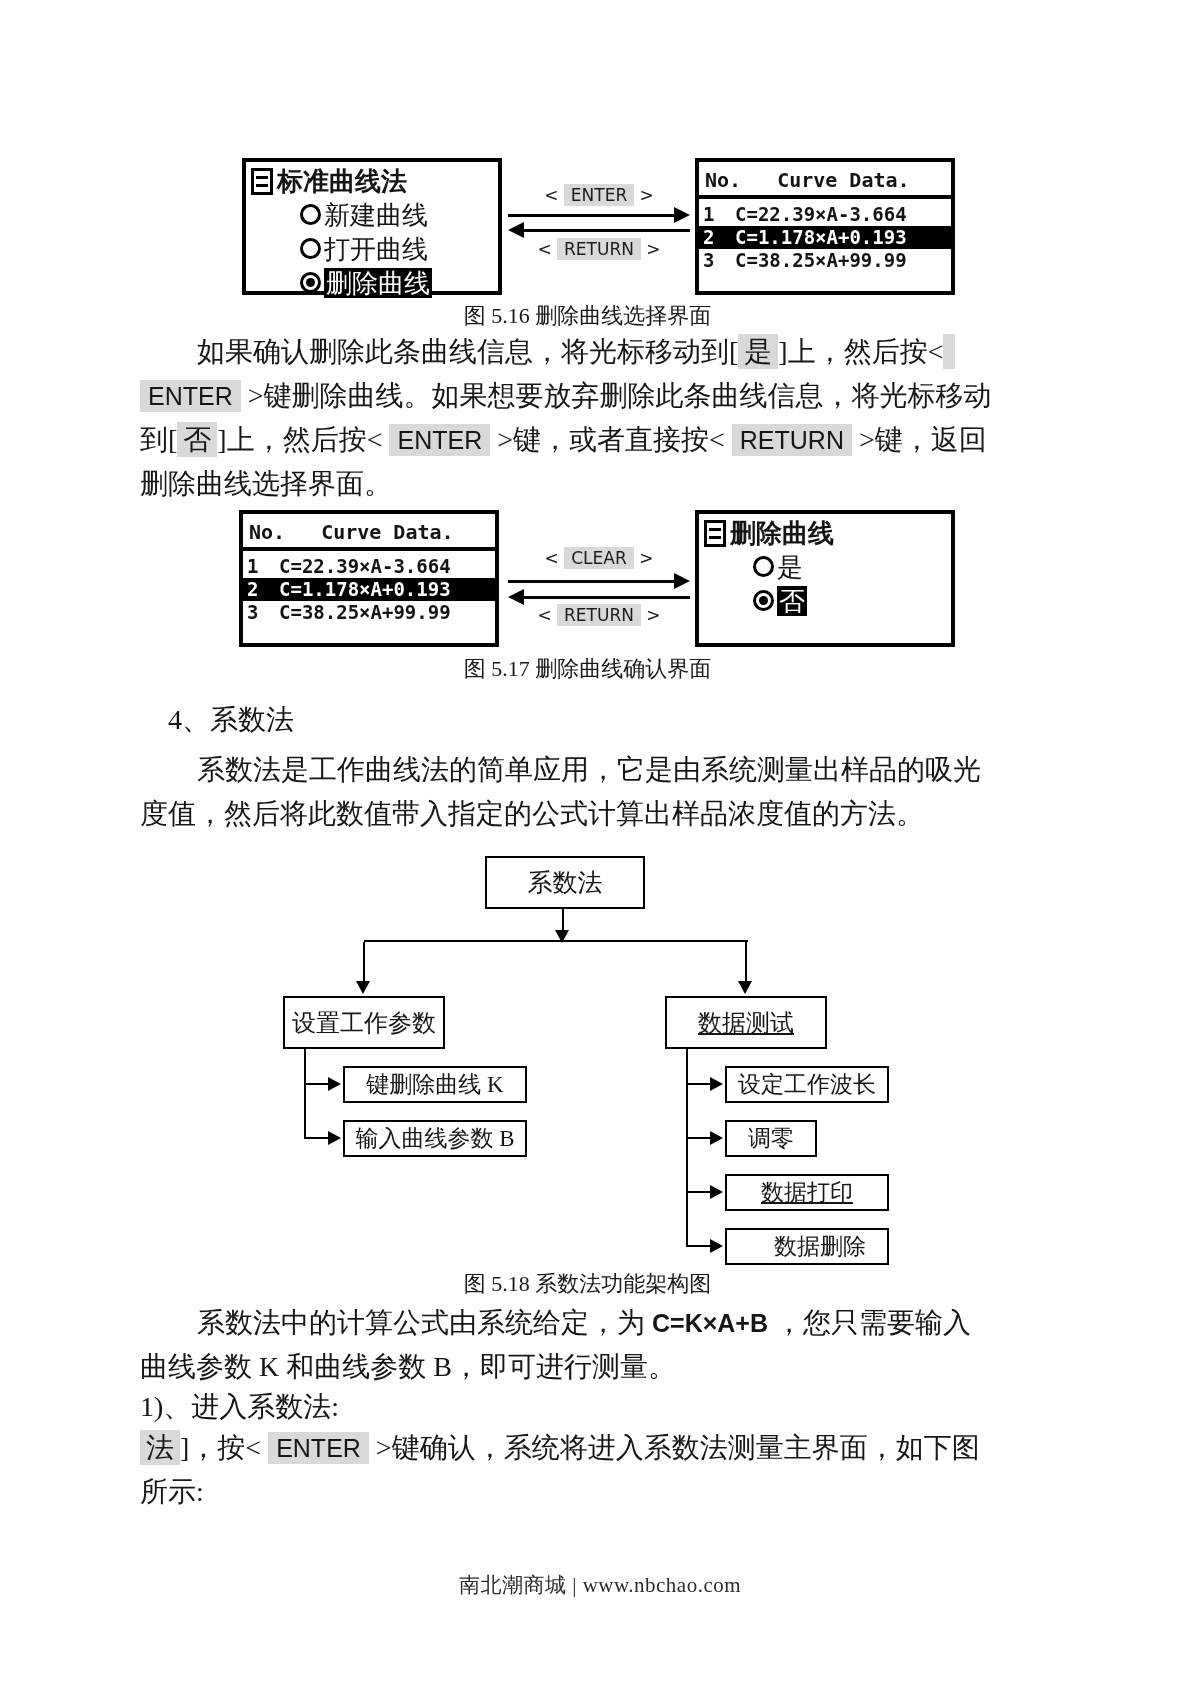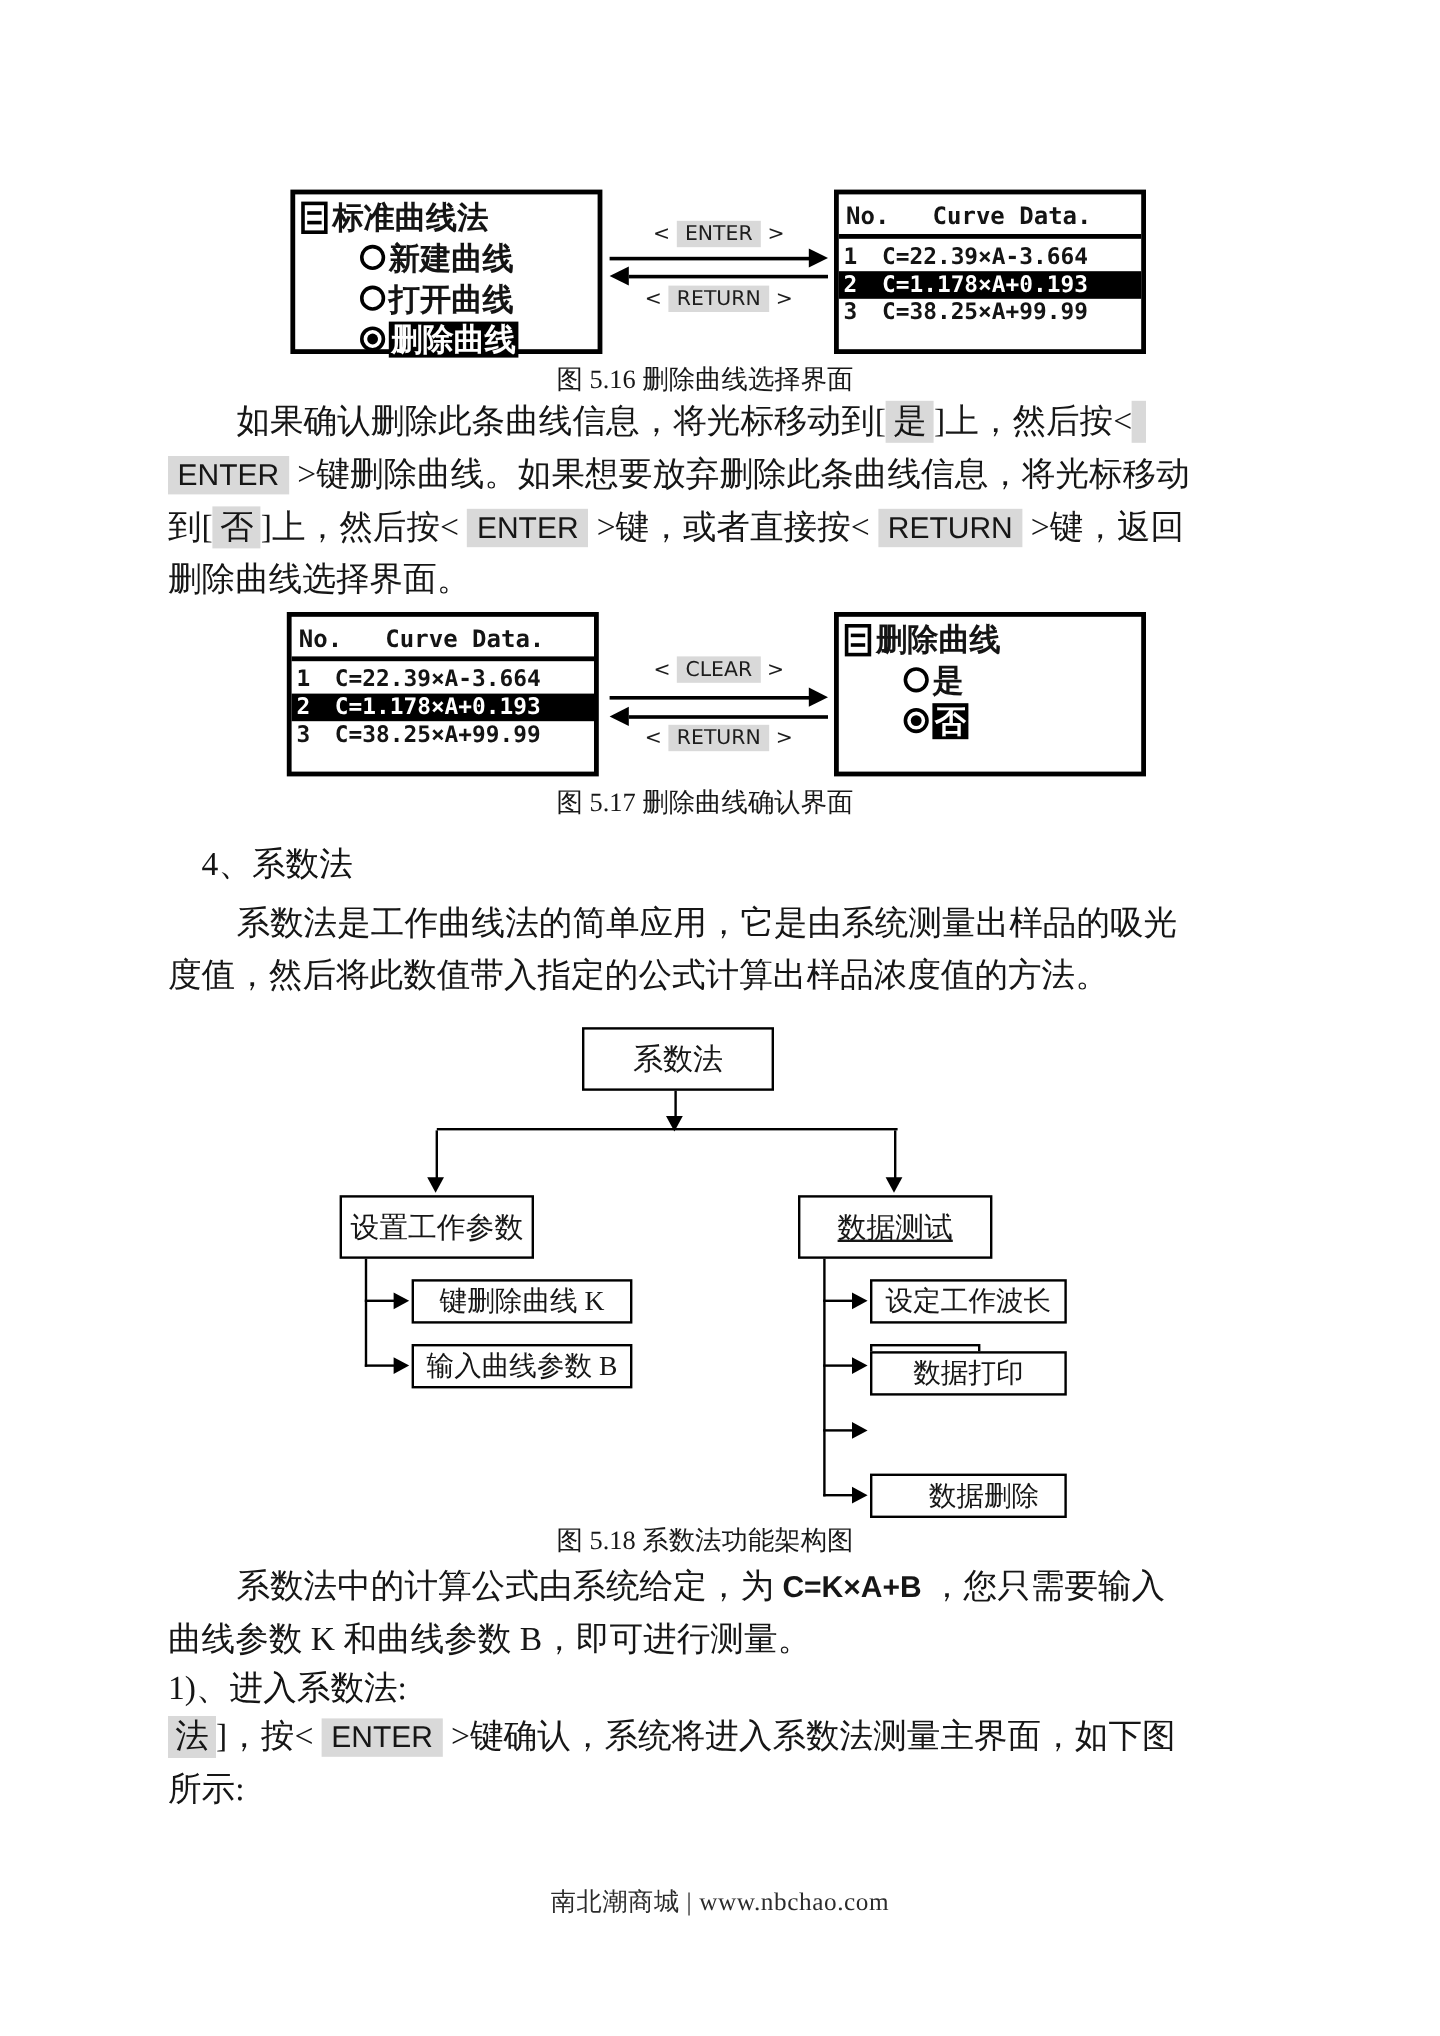--- a/index.html
+++ b/index.html
@@ -9,21 +9,21 @@
   }
   .abs{position:absolute;box-sizing:border-box;}
   
   .lcd{border:4px solid #000;background:#fff;}
   .lcd-title{display:flex;align-items:center;gap:4px;padding:5px 5px 0 5px;
     font-family:"Liberation Sans",sans-serif;font-weight:bold;font-size:26px;line-height:1.1;}
   .menu-icon{width:22px;height:27px;border:3px solid #000;box-sizing:border-box;
     display:inline-flex;flex-direction:column;justify-content:space-evenly;padding:0 2px;flex:none;}
   .menu-icon i{display:block;height:3px;background:#000;}
   .lcd-opt{display:flex;align-items:center;margin:4px 0 0 54px;
-    font-family:"Liberation Sans",sans-serif;font-weight:bold;font-size:26px;line-height:30px;}
+    font-family:"Liberation Sans",sans-serif;font-weight:normal;font-size:26px;line-height:30px;}
   .radio{width:21px;height:21px;border:3px solid #000;border-radius:50%;margin-right:3px;
     display:inline-flex;align-items:center;justify-content:center;box-sizing:border-box;flex:none;background:#fff;}
   .radio.sel::after{content:"";width:9px;height:9px;background:#000;border-radius:50%;}
   .opt-label.inv{background:#000;color:#fff;padding:0 2px;}
   .lcd-head{display:flex;gap:36px;padding:6px 6px 3px 6px;border-bottom:4px solid #000;
     font-family:"DejaVu Sans Mono",monospace;font-weight:bold;font-size:20px;}
   .lcd-rows{margin-top:4px;}
   .lcd-row{display:flex;padding:0 4px;font-family:"DejaVu Sans Mono",monospace;
     font-weight:bold;font-size:19px;line-height:23px;white-space:nowrap;}
   .lcd-row .no{width:32px;flex:none;}
@@ -194,21 +194,21 @@
     <div class="fc-box fc-child" style="left: 343px; top: 1120px; width: 184px; height: 37px;">输入曲线参数 B</div>
     <div class="fc-line" style="left: 686px; top: 1049px; width: 2px; height: 198px;"></div>
     <div class="fc-line" style="left: 686px; top: 1083px; width: 26px; height: 2px;"></div>
     <div class="ah-r" style="left: 710px; top: 1077px; border-top-width: 7px; border-bottom-width: 7px; border-left-width: 13px;"></div>
     <div class="fc-box fc-child" style="left: 725px; top: 1066px; width: 164px; height: 37px;">设定工作波长</div>
     <div class="fc-line" style="left: 686px; top: 1137px; width: 26px; height: 2px;"></div>
     <div class="ah-r" style="left: 710px; top: 1131px; border-top-width: 7px; border-bottom-width: 7px; border-left-width: 13px;"></div>
     <div class="fc-box fc-child" style="left: 725px; top: 1120px; width: 92px; height: 37px;">调零</div>
     <div class="fc-line" style="left: 686px; top: 1191px; width: 26px; height: 2px;"></div>
     <div class="ah-r" style="left: 710px; top: 1185px; border-top-width: 7px; border-bottom-width: 7px; border-left-width: 13px;"></div>
-    <div class="fc-box fc-child" style="left: 725px; top: 1126px; width: 164px; height: 37px;">数据打印</div>
+    <div class="fc-box fc-child" style="left: 725px; top: 1174px; width: 164px; height: 37px; text-decoration: underline;">数据打印</div>
     <div class="fc-line" style="left: 686px; top: 1245px; width: 26px; height: 2px;"></div>
     <div class="ah-r" style="left: 710px; top: 1239px; border-top-width: 7px; border-bottom-width: 7px; border-left-width: 13px;"></div>
     <div class="fc-box fc-child" style="left: 725px; top: 1228px; width: 164px; height: 37px; padding-left: 26px;">数据删除</div>
   </div>
 <div class="abs caption" style="top:1269px">图 5.18 系数法功能架构图</div>
 
 <div id="para3" class="abs para" style="left:140px;top:1301px">
     <div class="pline indent">系数法中的计算公式由系统给定，为 <span class="code">C=K×A+B</span> ，您只需要输入</div>
     <div class="pline">曲线参数 K 和曲线参数 B，即可进行测量。</div>
   </div>

